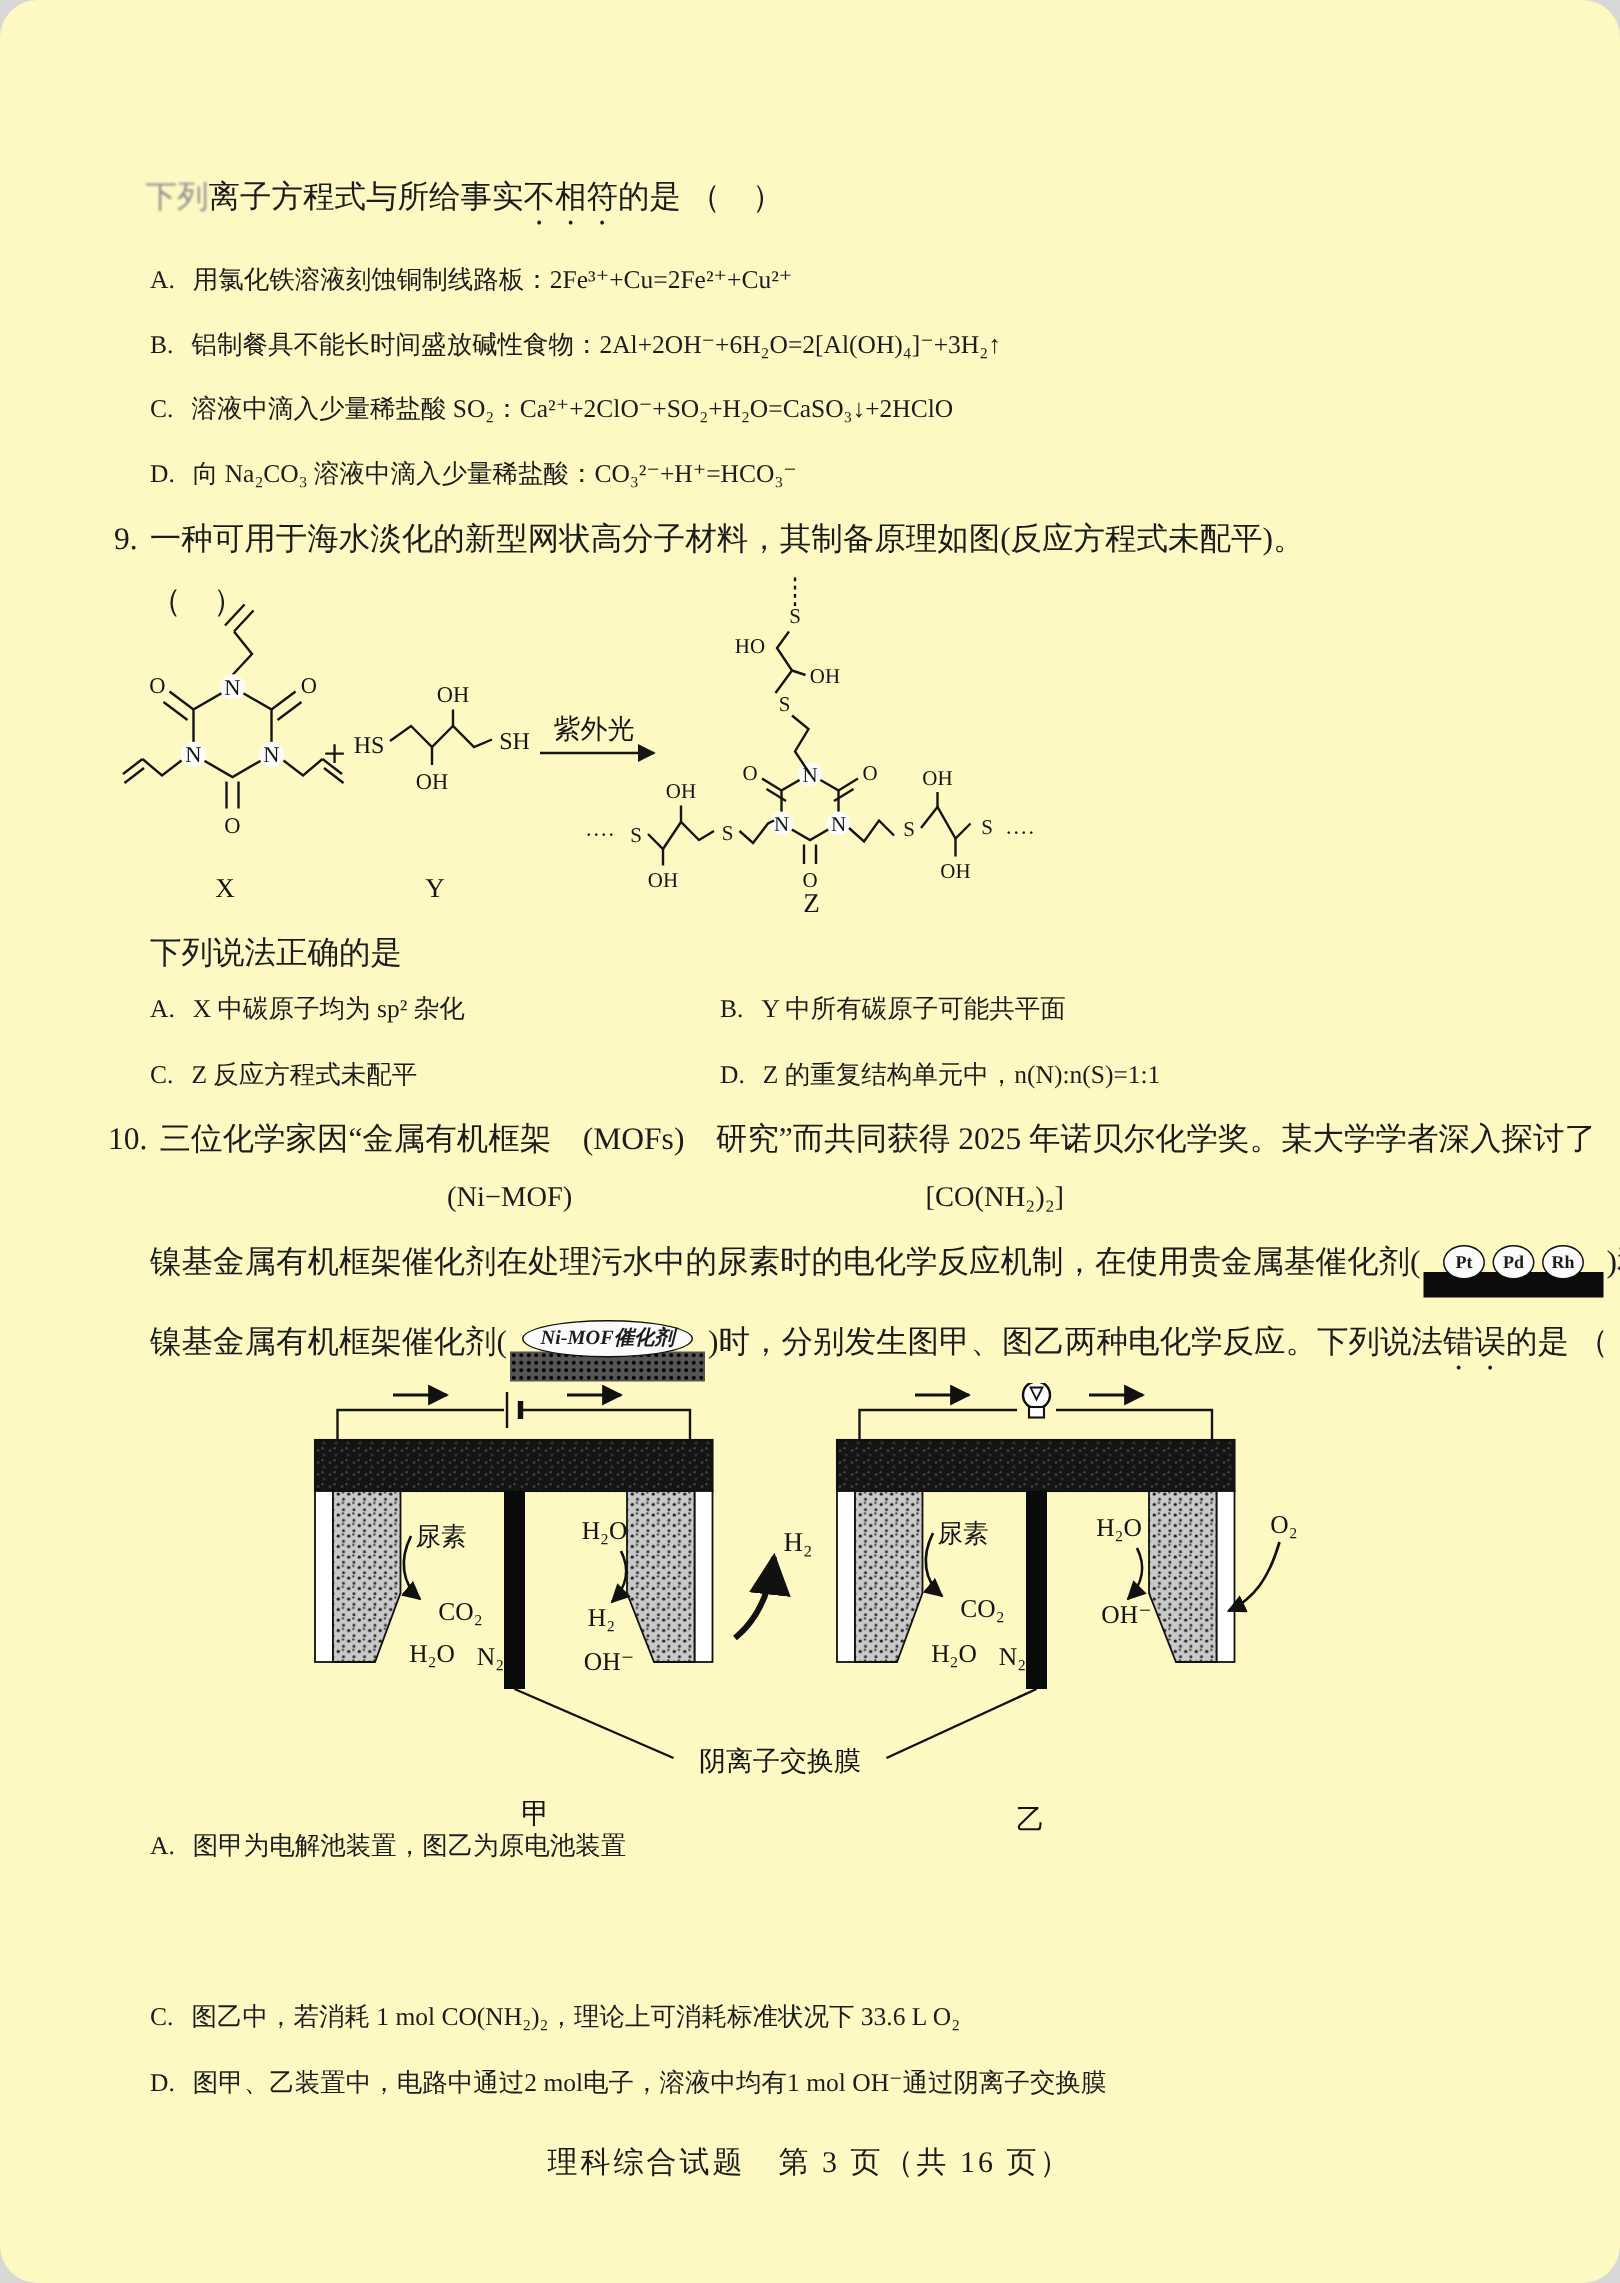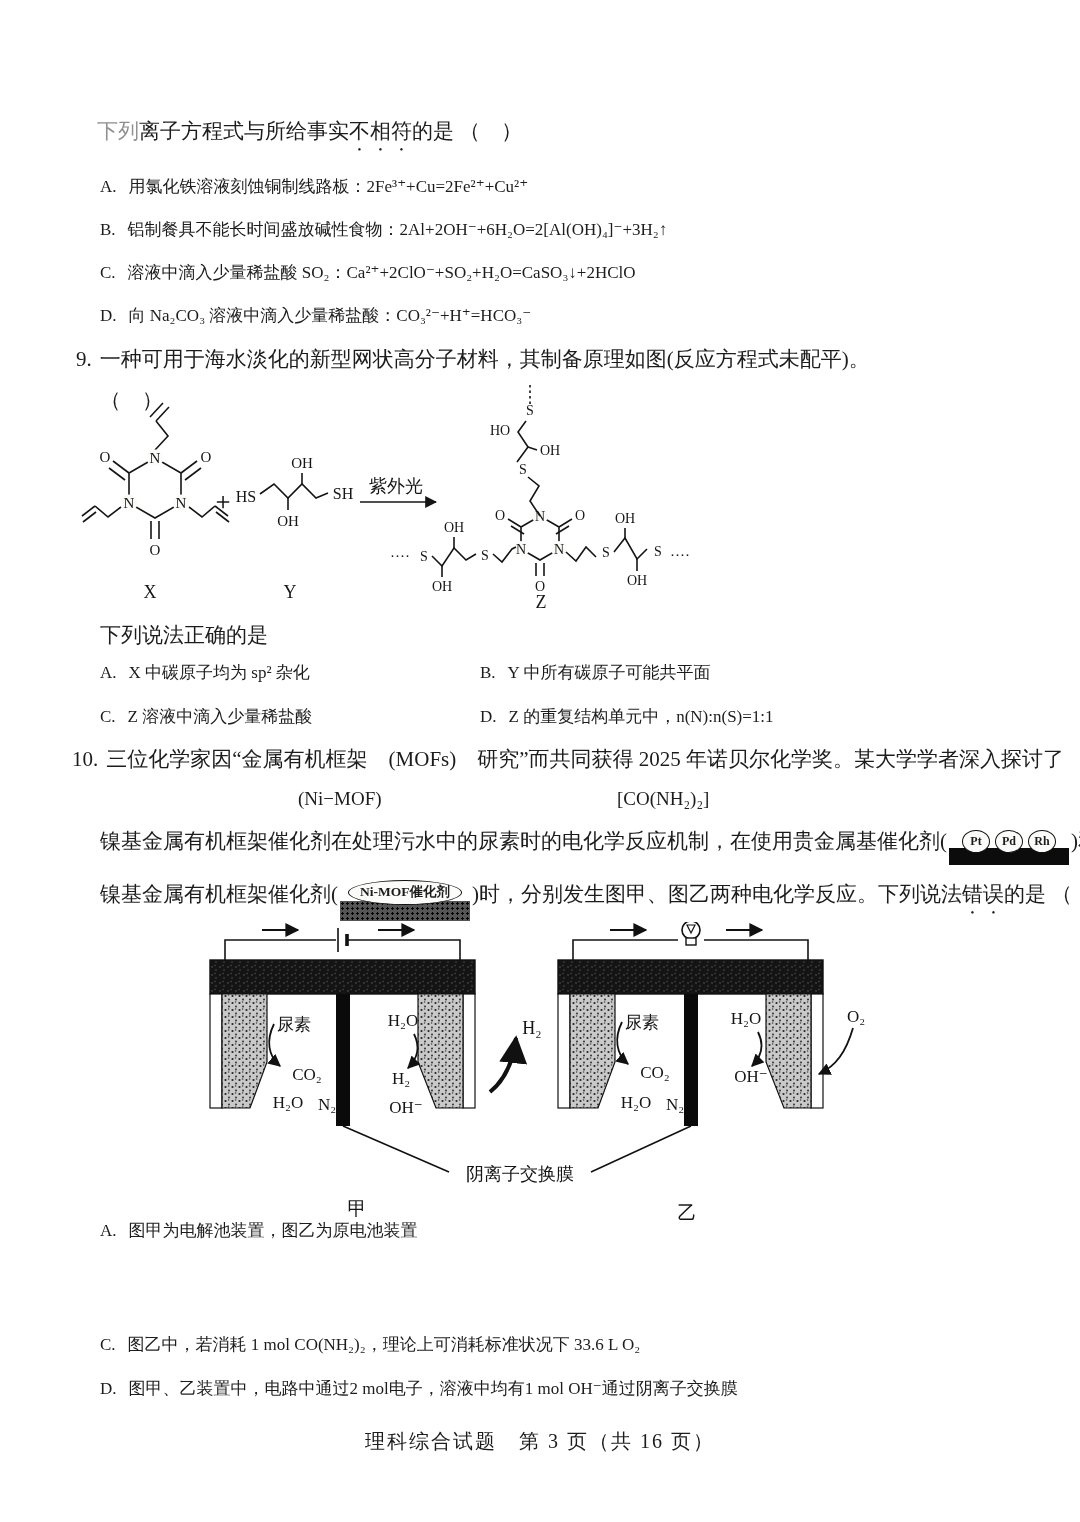--- a/index.html
+++ b/index.html
@@ -1,35 +1,35 @@
 <!DOCTYPE html>
 <html><head>
 <meta charset="utf-8">
 <style>
   html,body{margin:0;padding:0;background:#d8d8d8;}
-  .page{position:relative;width:1080px;height:1522px;margin:0 auto;background:#ffffff;
-        font-family:"Liberation Serif","DejaVu Serif",serif;color:#1c1c1c;overflow:hidden;}
+  .page{position:relative;width:1080px;height:1522px;margin:0 auto;background:#fef9c3;
+        font-family:"Liberation Serif","DejaVu Serif",serif;color:#1c1c1c;overflow:hidden;border-radius:25px;}
   .line{position:absolute;white-space:nowrap;font-size:21px;line-height:1.25;}
   .opt{font-size:17px;}
   .lbl{margin-right:12px;}
   .qnum{margin-right:8px;}
   .emph{text-emphasis:filled dot;text-emphasis-position:under right;
         -webkit-text-emphasis:filled dot;-webkit-text-emphasis-position:under right;}
   .faint{color:#8f8f8f;filter:blur(0.6px);}
   .note{font-size:19px;}
   .footer{position:absolute;width:100%;text-align:center;font-size:20px;letter-spacing:2px;}
   .metals-widget,.oval-widget{display:inline-flex;flex-direction:column;align-items:center;
         vertical-align:middle;margin:0 2px;transform:translateY(4px);}
   .metals-row{display:flex;gap:5px;margin-bottom:-5px;position:relative;z-index:2;}
   .metal-circle{width:26px;height:21px;border:1.5px solid #111;border-radius:50%;
         font-size:12px;font-weight:bold;display:flex;align-items:center;justify-content:center;
         background:#fbfbf9;}
   .black-bar{width:120px;height:17px;background:#0c0c0c;}
   .oval{border:1.7px solid #111;border-radius:50%;padding:3px 11px;font-size:13.5px;font-weight:bold;
-        margin-bottom:-4px;background:#fbfbf9;position:relative;z-index:2;}
+        margin-bottom:-4px;background:#fbfbf9;position:relative;z-index:2;font-style:italic;}
   .speck-bar{width:130px;height:20px;background-color:#555;
         background-image:radial-gradient(circle,#000 33%,rgba(0,0,0,0) 40%);background-size:5px 5px;}
   svg text{font-family:"Liberation Serif","DejaVu Serif",serif;fill:#151515;}
   .bond{stroke:#151515;stroke-width:1.6;fill:none;}
   .wire{stroke:#151515;stroke-width:1.6;fill:none;}
 </style>
 </head>
 <body>
 
 <div class="page">
@@ -161,21 +161,21 @@
   </svg>
 
   <div class="line" style="top:622px;left:100px">下列说法正确的是</div>
   <div class="line opt" style="top:662px;left:100px">
     <span class="lbl">A.</span><span>X 中碳原子均为 sp² 杂化</span>
   </div>
   <div class="line opt" style="top:662px;left:480px">
     <span class="lbl">B.</span><span>Y 中所有碳原子可能共平面</span>
   </div>
   <div class="line opt" style="top:706px;left:100px">
-    <span class="lbl">C.</span><span>Z 溶液中滴入少量稀盐酸</span>
+    <span class="lbl">C.</span><span>Z 反应方程式未配平</span>
   </div>
   <div class="line opt" style="top:706px;left:480px">
     <span class="lbl">D.</span><span>Z 的重复结构单元中，n(N):n(S)=1:1</span>
   </div>
 
   <div class="line" style="top:746px;left:72px">
     <span class="qnum">10.</span><span>三位化学家因“金属有机框架　(MOFs)　研究”而共同获得 2025 年诺贝尔化学奖。某大学学者深入探讨了</span>
   </div>
   <div class="line note" style="top:787px;left:298px">(Ni−MOF)</div>
   <div class="line note" style="top:787px;left:617px">[CO(NH₂)₂]</div>

